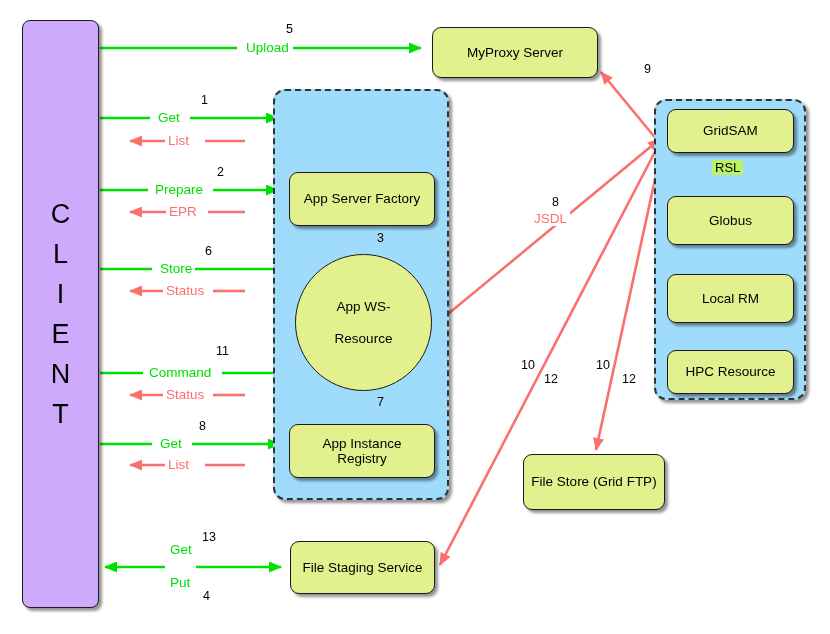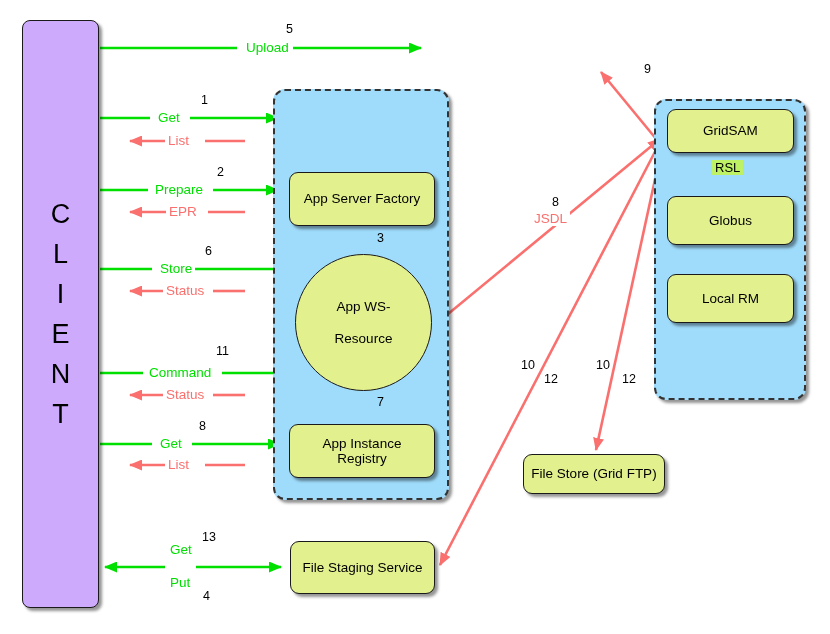--- a/index.html
+++ b/index.html
@@ -204,44 +204,46 @@
 
   <div class="node clientbar" style="left:22px; top:20px; width:77px; height:588px;">
     <span>C</span>
     <span>L</span>
     <span>I</span>
     <span>E</span>
     <span>N</span>
     <span>T</span>
   </div>
 
+  <div class="node boxnode" style="left:432px; top:27px; width:166px; height:51px;">MyProxy Server</div>
 
 
   <div class="node boxnode" style="left:289px; top:172px; width:146px; height:54px;">App Server Factory</div>
 
   <div class="node circlenode" style="left:295px; top:254px; width:137px; height:137px; flex-direction:column;gap:17px;">
     <span>App WS-</span>
     <span>Resource</span>
   </div>
 
   <div class="node boxnode" style="left:289px; top:424px; width:146px; height:54px; flex-direction:column;">
     <span>App Instance</span>
     <span>Registry</span>
   </div>
 
   <div class="node boxnode" style="left:290px; top:541px; width:145px; height:53px;">File Staging Service</div>
 
-  <div class="node boxnode" style="left:523px; top:454px; width:142px; height:40px;">File Store (Grid FTP)</div>
+  <div class="node boxnode" style="left:523px; top:454px; width:142px; height:56px;">File Store (Grid FTP)</div>
 
   <div class="node boxnode" style="left:667px; top:109px; width:127px; height:44px;">GridSAM</div>
 
   <div class="node boxnode" style="left:667px; top:196px; width:127px; height:49px;">Globus</div>
 
   <div class="node boxnode" style="left:667px; top:274px; width:127px; height:49px;">Local RM</div>
 
+  <div class="node boxnode" style="left:667px; top:350px; width:127px; height:44px;">HPC Resource</div>
 
   <div class="edge-label lbl-green" style="left:243px; top:40px;">Upload</div>
   <div class="edge-label lbl-num" style="left:283px; top:22px;">5</div>
 
   <div class="edge-label lbl-green" style="left:155px; top:110px;">Get</div>
   <div class="edge-label lbl-num" style="left:198px; top:93px;">1</div>
   <div class="edge-label lbl-red" style="left:165px; top:133px;">List</div>
 
   <div class="edge-label lbl-green" style="left:152px; top:182px;">Prepare</div>
   <div class="edge-label lbl-num" style="left:214px; top:165px;">2</div>

